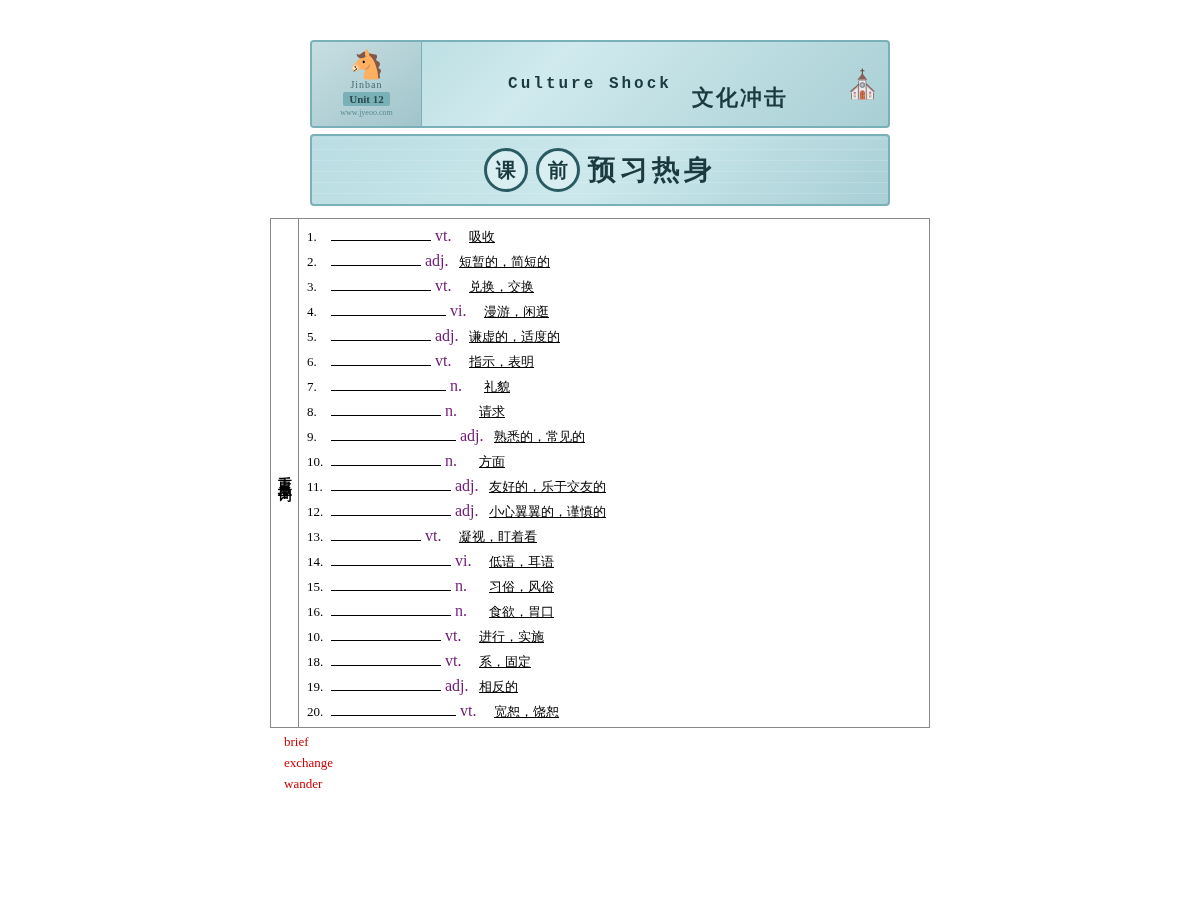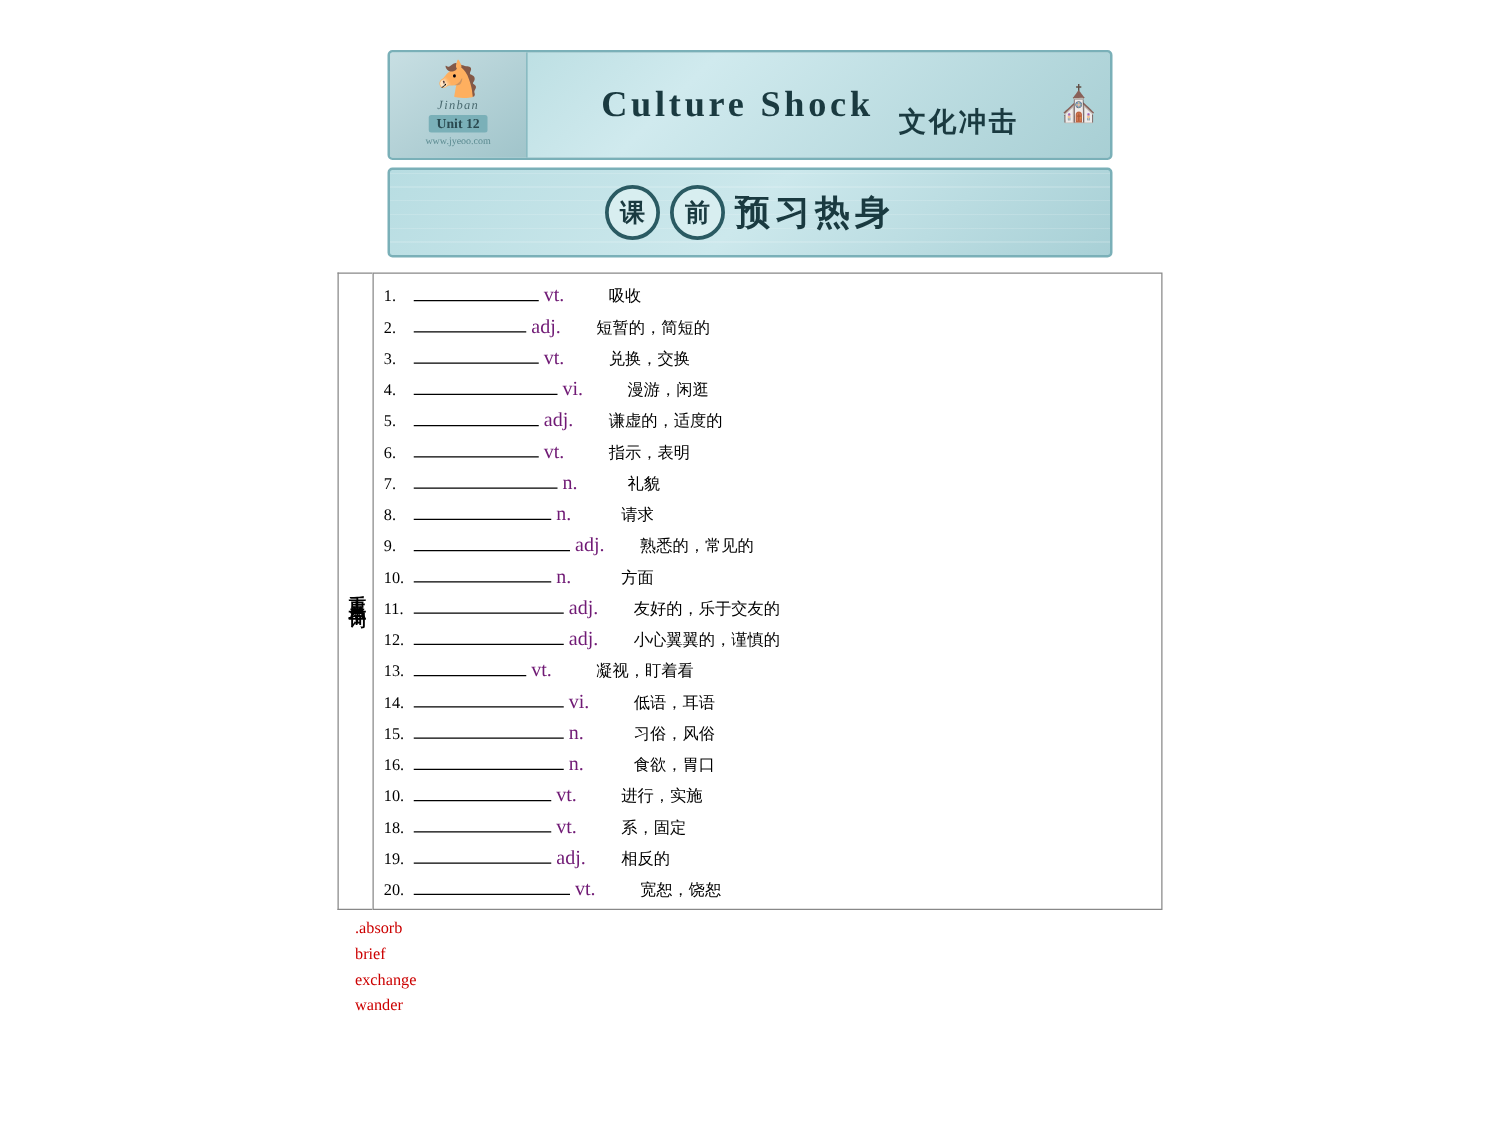--- a/index.html
+++ b/index.html
@@ -48,21 +48,20 @@
 
     .logo-carriage {
       font-size: 28px;
       color: #4a6a70;
       line-height: 1;
     }
 
     .logo-jinban {
       font-size: 10px;
       color: #4a6a70;
-      font-style: italic;
       font-family: serif;
       letter-spacing: 1px;
       text-align: center;
     }
 
     .logo-unit {
       font-size: 11px;
       color: #2a4a50;
       font-weight: bold;
       background: #7ab0b8;
@@ -80,22 +79,22 @@
 
     .header-title-area {
       flex: 1;
       display: flex;
       align-items: center;
       justify-content: center;
       gap: 20px;
     }
 
     .header-en-title {
-      font-family: Liberation Serif, serif;
-      font-size: 29px;
+      font-family: Liberation Mono, monospace;
+      font-size: 16px;
       font-weight: bold;
       color: #1a3a40;
       letter-spacing: 3px;
       margin-left: 36px;
     }
 
     .header-cn-title {
       font-size: 22px;
       font-weight: bold;
       color: #1a3a40;
@@ -240,21 +239,22 @@
       min-width: 30px;
       margin-left: 4px;
       font-size: 16px;
       color: #701a75;
       flex-shrink: 0;
     }
 
     .row-meaning {
       font-size: 13px;
       color: #000;
-      margin-left: 22px;
+      margin-left: 4px;
+      text-decoration: underline;
     }
 
     
     .answer-list {
       width: 660px;
       margin-left: 28px;
       margin-top: 4px;
       display: flex;
       flex-direction: column;
       gap: 0;
@@ -439,19 +439,18 @@
         <span class="row-num">20.</span>
         <span class="row-blank" style="min-width:125px"></span>
         <span class="row-pos">vt.</span>
         <span class="row-meaning">宽恕，饶恕</span>
       </div>
 
     </div>
   </div>
 
   <div class="answer-list">
-    <div class="answer-item">.absorb</div>
     <div class="answer-item">brief</div>
     <div class="answer-item">exchange</div>
     <div class="answer-item">wander</div>
   </div>
 
 </div>
 
 </body></html>

